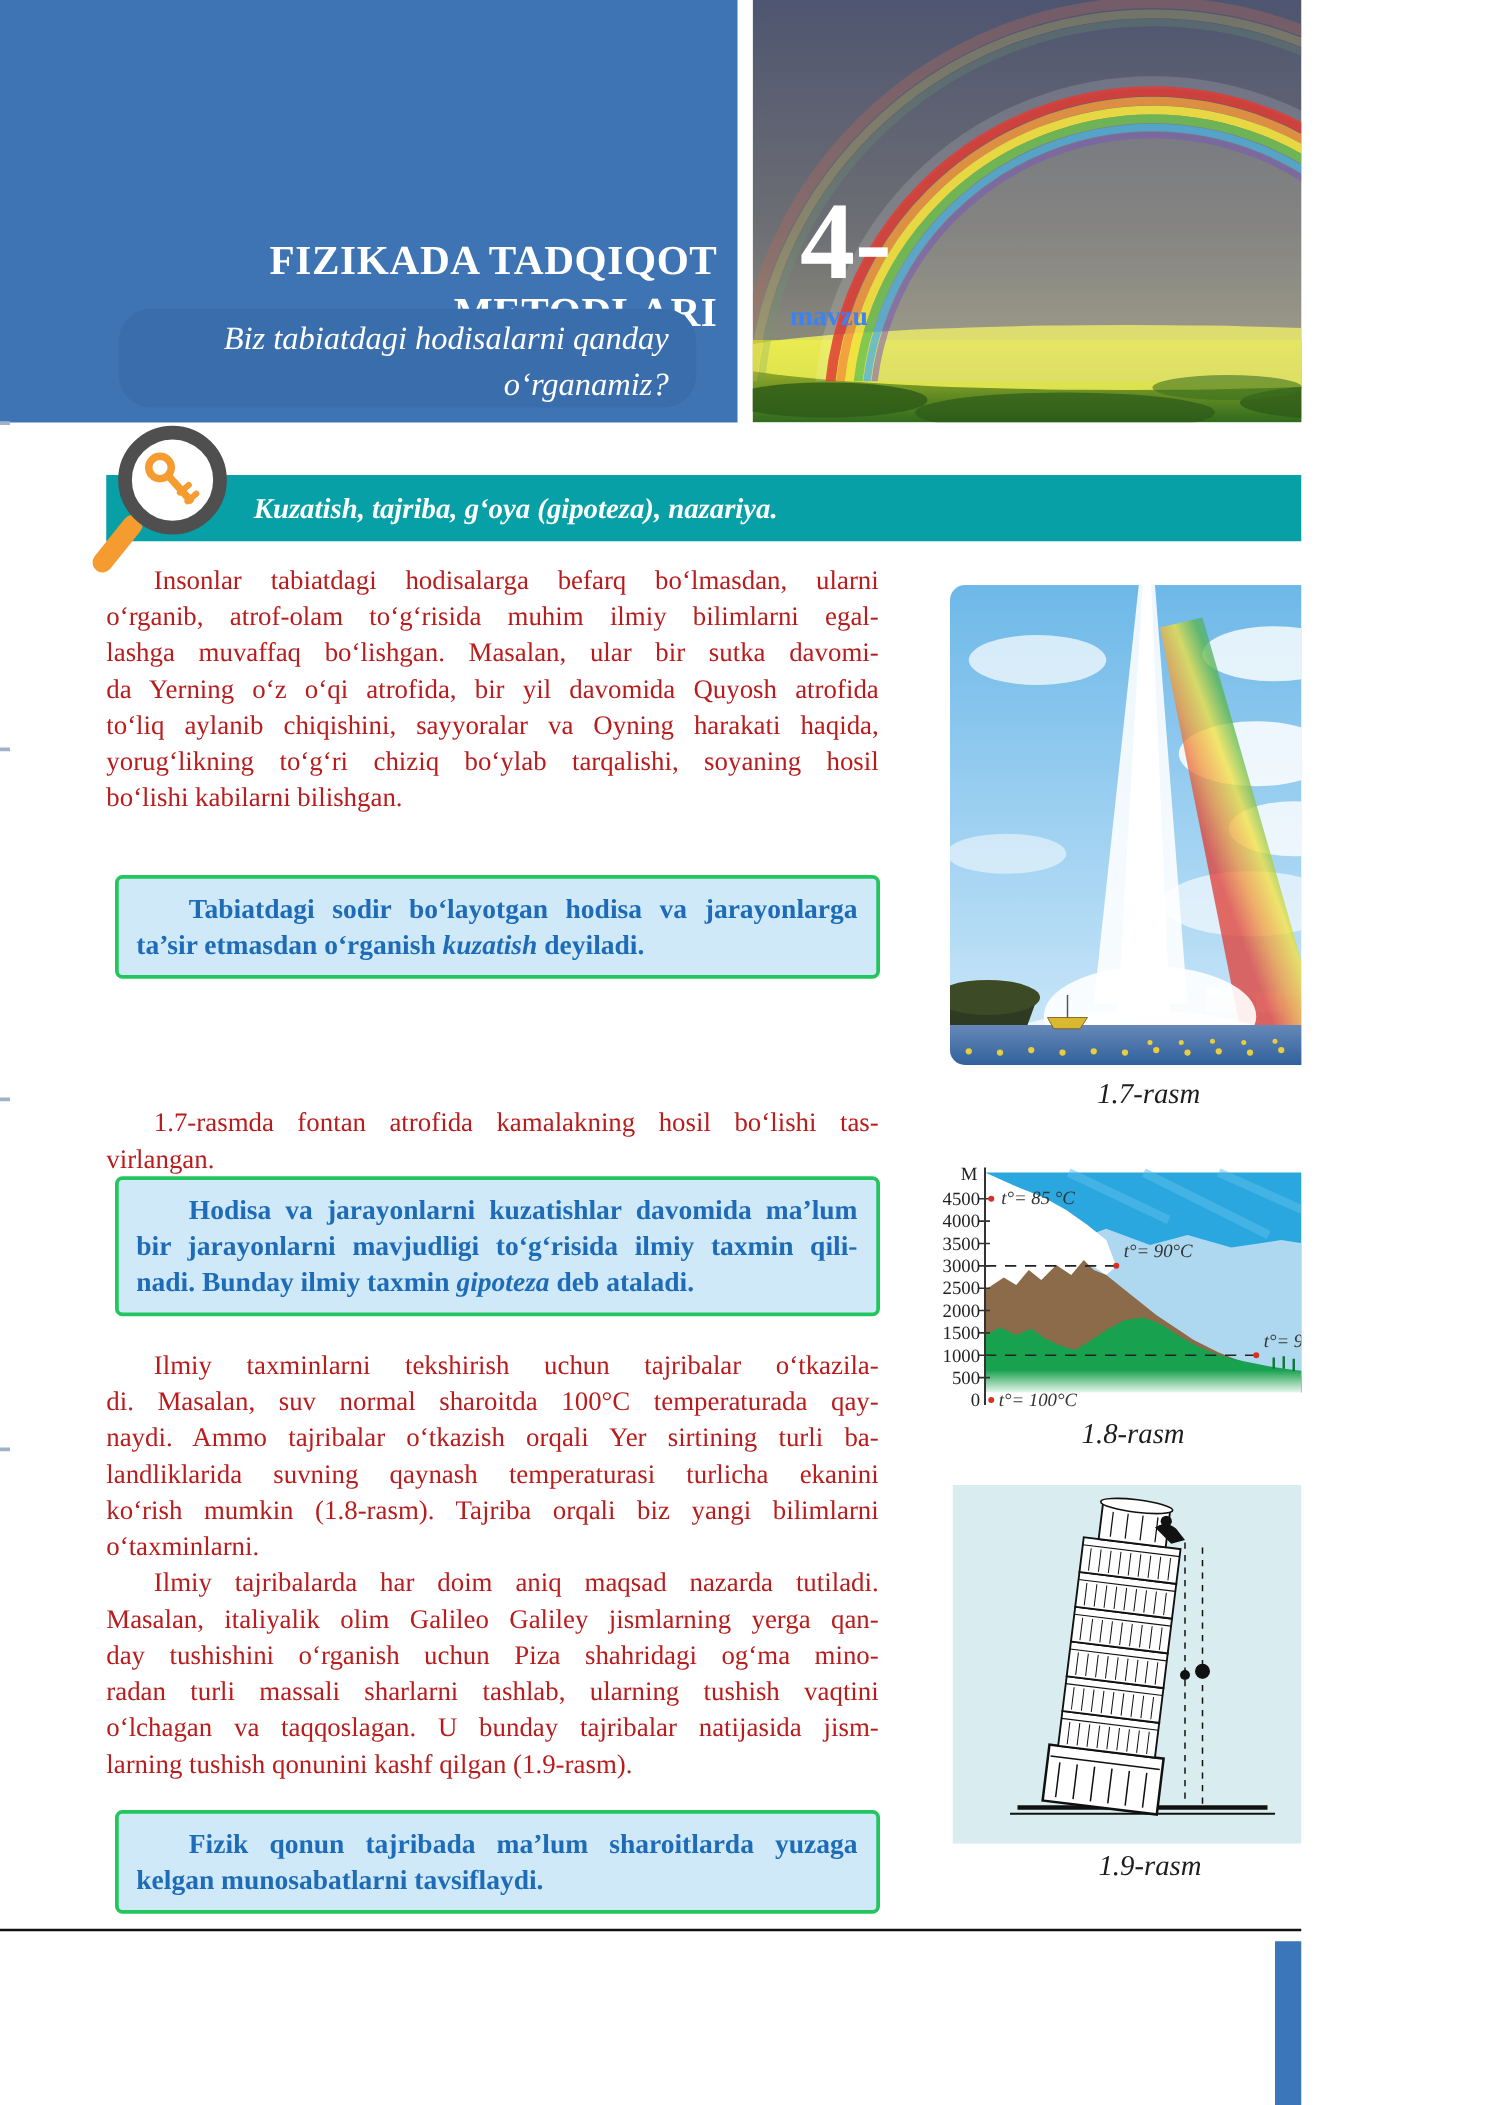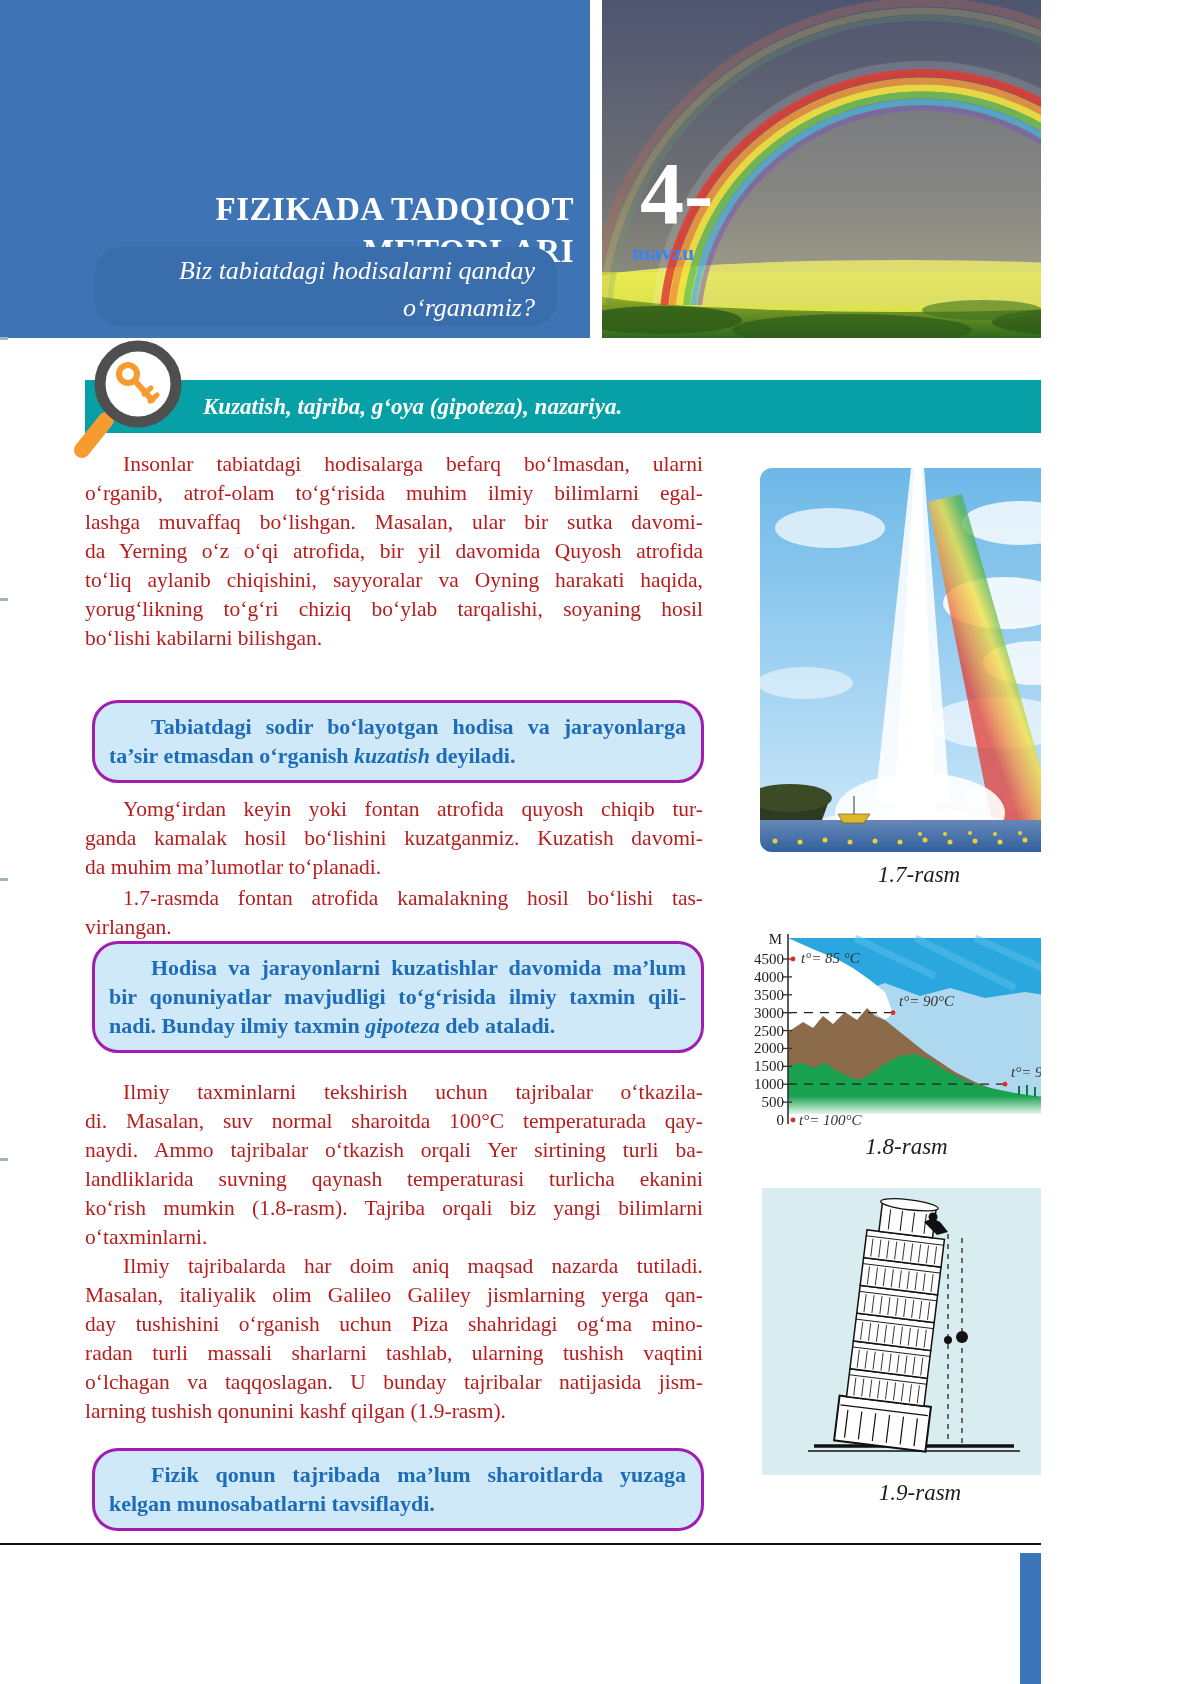--- a/index.html
+++ b/index.html
@@ -25,21 +25,21 @@
   #banner-text{left:203px;top:380px;width:800px;height:53px;line-height:53px;color:#fff;
     font-weight:bold;font-style:italic;font-size:23px;}
   #magnifier{left:60px;top:322px;width:150px;height:160px;}
 
   
   .para{left:85px;width:618px;font-size:21.5px;line-height:29px;color:#b91c1c;}
   .pline{text-align:justify;text-align-last:justify;white-space:nowrap;}
   .pline.last{text-align-last:left;}
   .pline.ind{text-indent:38px;}
 
-  .callout{left:92px;width:577px;background:#cfe9f9;border:3px solid #a21caf;border-radius:26px;
+  .callout{left:92px;width:577px;background:#cfe9f9;border:3px solid #22c55e;border-radius:6px;
     padding:9px 15px 10px 14px;color:#1e6cb7;font-weight:bold;font-size:22px;line-height:29px;}
   .cline{text-align:justify;text-align-last:justify;white-space:nowrap;}
   .cline.last{text-align-last:left;}
   .cline.ind{text-indent:42px;}
   .callout em{font-style:italic;}
 
   
   .figure-caption{font-style:italic;font-size:23px;color:#1d1d1d;text-align:center;}
   #fig17{left:760px;top:468px;width:318px;height:384px;border-radius:12px;overflow:hidden;}
   #fig17-caption{left:760px;top:862px;width:318px;}
@@ -137,33 +137,28 @@
       <div class="pline">to‘liq aylanib chiqishini, sayyoralar va Oyning harakati haqida,</div>
       <div class="pline">yorug‘likning to‘g‘ri chiziq bo‘ylab tarqalishi, soyaning hosil</div>
       <div class="pline last">bo‘lishi kabilarni bilishgan.</div>
     </div>
 
   <div class="abs callout" style="top:700px">
       <div class="cline ind">Tabiatdagi sodir bo‘layotgan hodisa va jarayonlarga</div>
       <div class="cline last">ta’sir etmasdan o‘rganish <em>kuzatish</em> deyiladi.</div>
     </div>
 
-  <div class="abs para" style="top:795px">
-      <div class="pline ind">Yomg‘irdan keyin yoki fontan atrofida quyosh chiqib tur-</div>
-      <div class="pline">ganda kamalak hosil bo‘lishini kuzatganmiz. Kuzatish davomi-</div>
-      <div class="pline last">da muhim ma’lumotlar to‘planadi.</div>
-    </div>
   <div class="abs para" style="top:884px">
       <div class="pline ind">1.7-rasmda fontan atrofida kamalakning hosil bo‘lishi  tas-</div>
       <div class="pline last">virlangan.</div>
     </div>
 
   <div class="abs callout" style="top:941px">
       <div class="cline ind">Hodisa va jarayonlarni kuzatishlar davomida ma’lum</div>
-      <div class="cline">bir qonuniyatlar mavjudligi to‘g‘risida ilmiy taxmin qili-</div>
+      <div class="cline">bir jarayonlarni mavjudligi to‘g‘risida ilmiy taxmin qili-</div>
       <div class="cline last">nadi. Bunday ilmiy taxmin <em>gipoteza</em> deb ataladi.</div>
     </div>
 
   <div class="abs para" style="top:1078px">
       <div class="pline ind">Ilmiy taxminlarni tekshirish uchun tajribalar o‘tkazila-</div>
       <div class="pline">di. Masalan, suv normal sharoitda 100°C temperaturada qay-</div>
       <div class="pline">naydi. Ammo tajribalar o‘tkazish orqali Yer sirtining turli ba-</div>
       <div class="pline">landliklarida suvning qaynash temperaturasi turlicha ekanini</div>
       <div class="pline">ko‘rish mumkin (1.8-rasm). Tajriba orqali biz yangi bilimlarni</div>
       <div class="pline last">o‘taxminlarni.</div>

